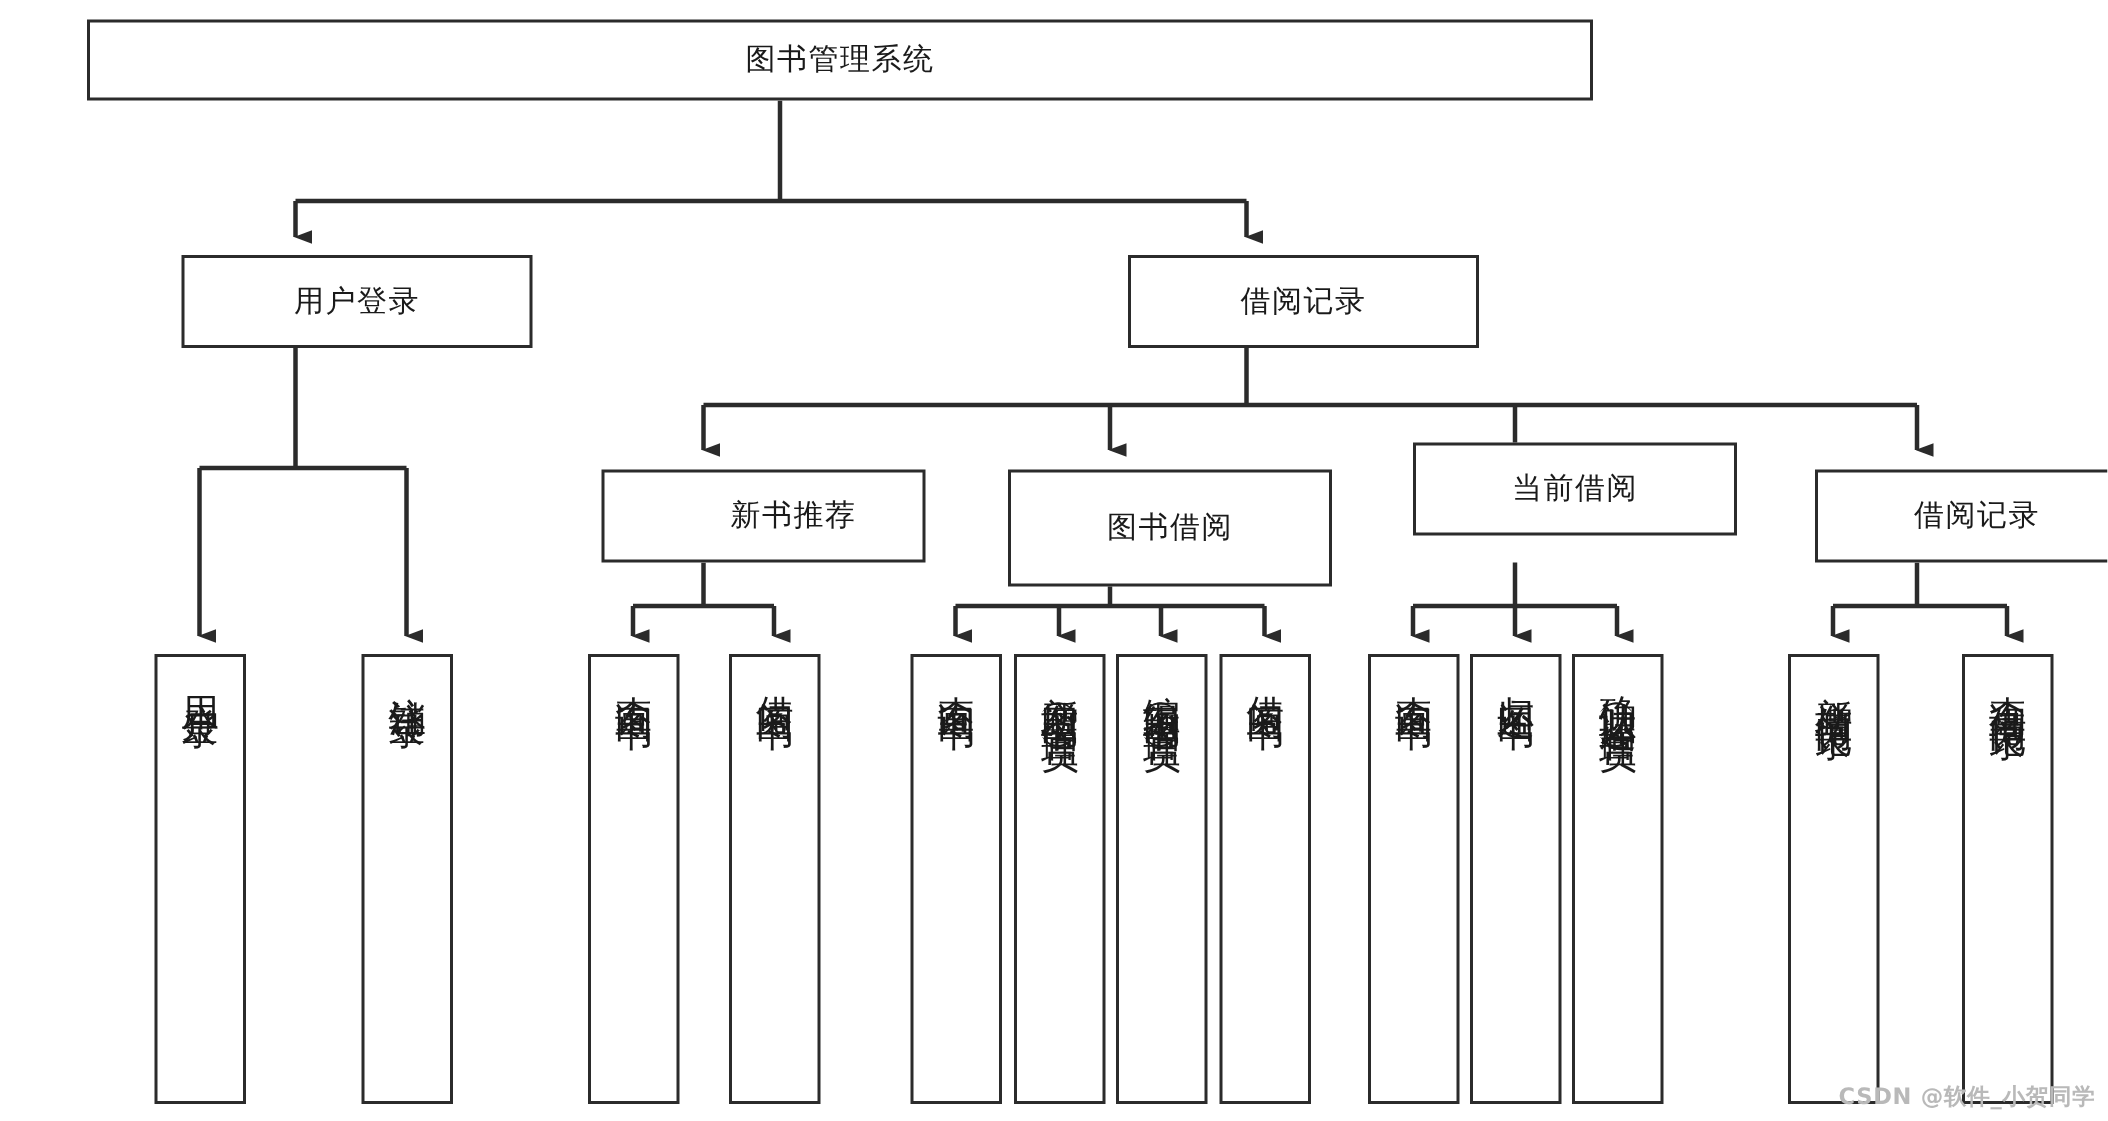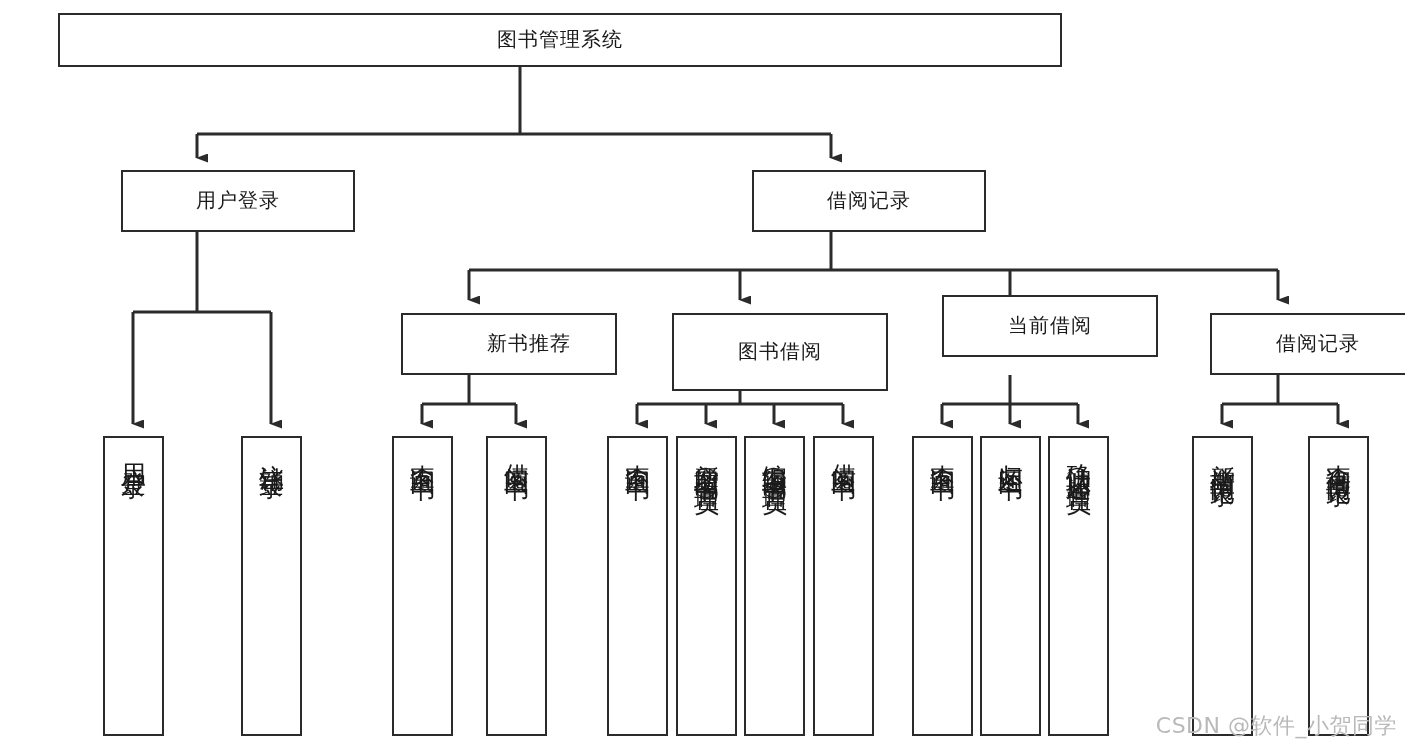--- a/index.html
+++ b/index.html
@@ -53,25 +53,26 @@
     text-orientation: upright;
     letter-spacing: 4px;
     line-height: 1;
     white-space: nowrap;
     display: block;
   }
   .watermark {
     position: absolute;
     right: 8px;
     bottom: 6px;
-    font-size: 22px;
+    font-size: 15px;
     color: #b9b9b9;
     letter-spacing: 0.5px;
     white-space: nowrap;
     pointer-events: none;
+    font-weight: bold;
   }
 </style>
 </head>
 <body>
 
 <div id="diagram-root">
 
   <svg id="diagram-svg" viewBox="0 0 1405 747" xmlns="http://www.w3.org/2000/svg">
     <defs>
       <marker id="arrowhead" markerWidth="9" markerHeight="12" refX="4.5" refY="11" orient="auto" markerUnits="userSpaceOnUse">

